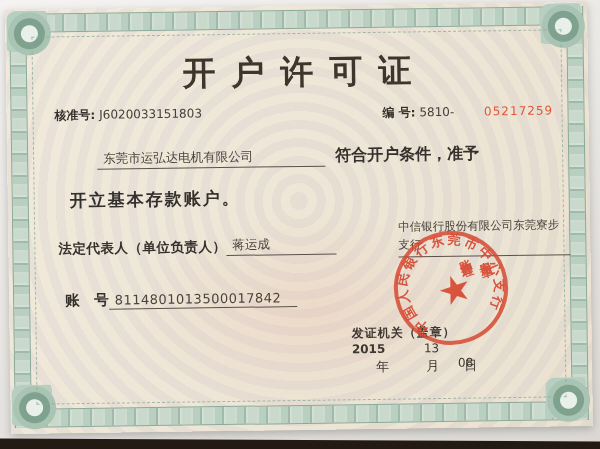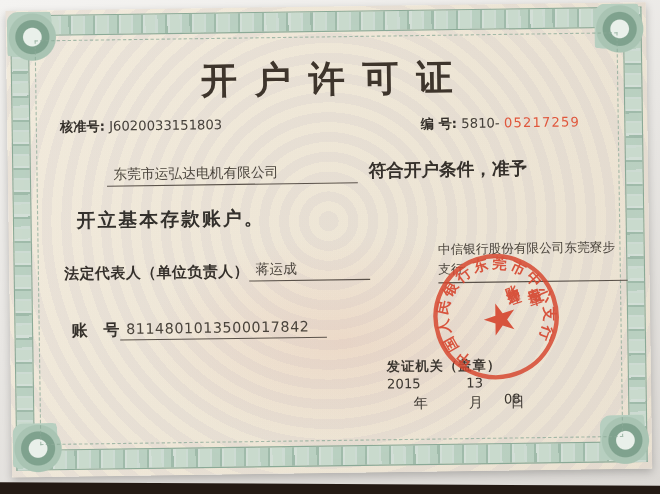--- a/index.html
+++ b/index.html
@@ -47,21 +47,21 @@
 
   .title{
     position:absolute;left:0;right:0;top:44px;text-align:center;
     font-family:"DejaVu Serif","Liberation Serif",serif;font-weight:700;
     font-size:33px;letter-spacing:16px;color:#3e352c;text-indent:16px;
   }
   .small{font-size:12px;color:#45403a;}
   .lbl{font-weight:600;color:#35302b;}
   .approval{position:absolute;left:48px;top:98px;}
   .serial{position:absolute;left:376px;top:100px;}
-  .serial .red{color:#e0573c;letter-spacing:1px;}
+  .serial .red{color:#e0573c;letter-spacing:1px;margin-left:26px;}
 
   .row1{position:absolute;left:86px;top:140px;display:flex;align-items:flex-end;}
   .row1 .lbl{font-size:16px;}
   .ubox{border-bottom:1px solid #5a524a;padding:0 4px 1px 6px;color:#4a443c;}
   .company{width:218px;font-size:12.5px;margin-left:4px;}
   .clause-r{font-size:16px;margin-left:10px;font-weight:600;color:#35302b;}
   .row2{position:absolute;left:62px;top:180px;font-size:17px;font-weight:600;color:#33302c;letter-spacing:2px;}
 
   .row3{position:absolute;left:50px;top:230px;display:flex;align-items:flex-end;}
   .row3 .lbl{font-size:13.5px;letter-spacing:0.5px;}
@@ -69,21 +69,21 @@
   .banklbl{position:absolute;left:316px;top:236px;font-size:15px;font-weight:600;color:#35302b;letter-spacing:2px;}
   .bankbox{position:absolute;left:390px;top:214px;width:172px;font-size:11.5px;line-height:1.55;
     color:#4a443c;border-bottom:1px solid #5a524a;padding-bottom:2px;}
 
   .row4{position:absolute;left:56px;top:282px;display:flex;align-items:flex-end;}
   .row4 .lbl{font-size:14.5px;white-space:pre;}
   .acct{width:178px;font-size:13px;letter-spacing:0.5px;}
 
   .issue{position:absolute;left:336px;top:320px;width:150px;height:56px;font-size:12px;color:#3c3731;}
   .issue .authority{position:absolute;left:6px;top:0;font-weight:600;letter-spacing:1px;}
-  .issue .y{position:absolute;left:6px;top:17px;}
+  .issue .y{position:absolute;left:6px;top:17px;font-weight:bold;}
   .issue .m{position:absolute;left:78px;top:17px;}
   .issue .d{position:absolute;left:112px;top:32px;}
   .issue .yl{position:absolute;left:30px;top:33px;font-size:13px;}
   .issue .ml{position:absolute;left:80px;top:33px;font-size:13px;}
   .issue .dl{position:absolute;left:118px;top:33px;font-size:13px;}
 
   .stamp{position:absolute;left:380px;top:222px;width:124px;height:124px;
     transform:rotate(-18deg);opacity:0.9;}
   .stamp svg{position:absolute;left:0;top:0;}
   .vtext{position:absolute;writing-mode:vertical-rl;color:#d6452e;font-size:12px;font-weight:600;letter-spacing:2px;}

